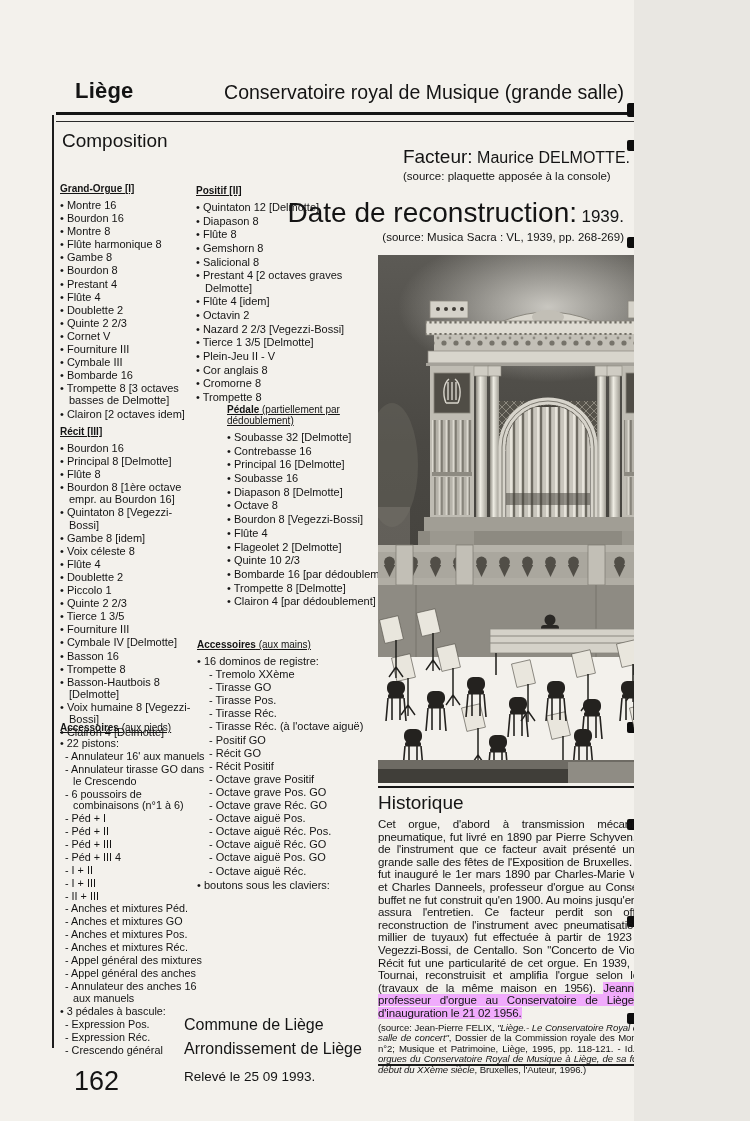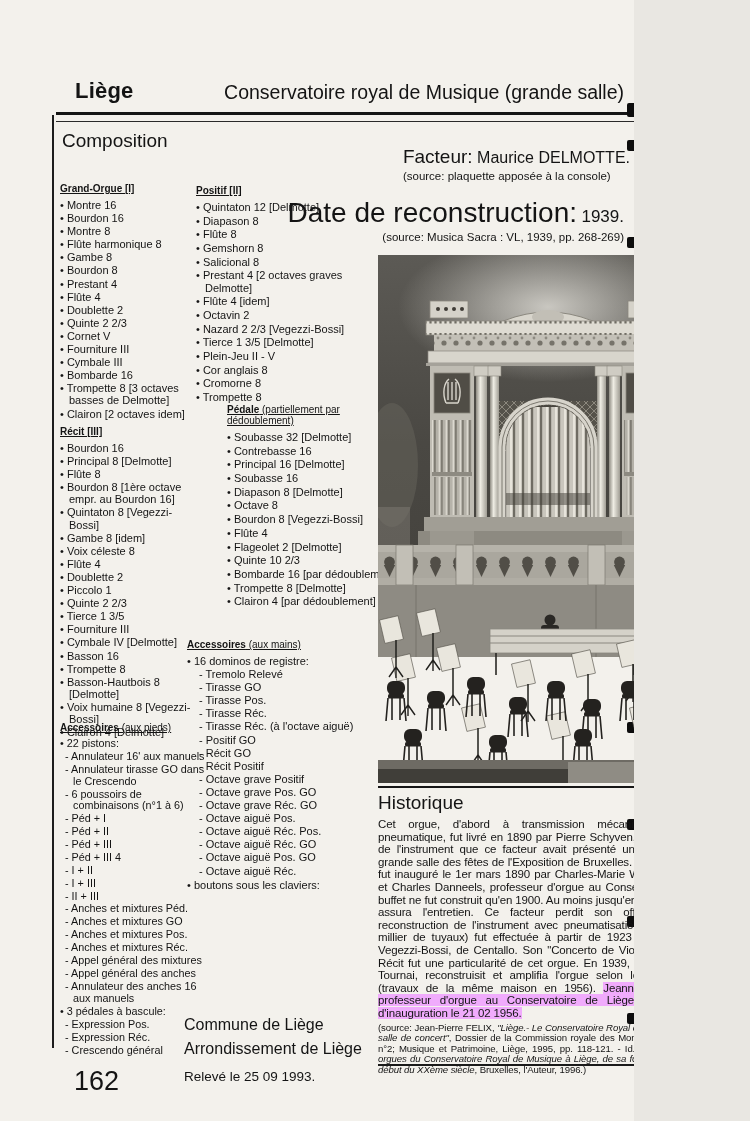--- a/index.html
+++ b/index.html
@@ -29,21 +29,21 @@
   ul.dashlist li::before{content:"- ";}
   .grp-label{padding-left:9px;text-indent:-9px;margin:2px 0 1px 0;}
   .grp-label::before{content:"• ";}
   .indented ul.dashlist{padding-left:12px;}
 
   #sec-go{left:60px;top:183px;width:138px;}
   #sec-recit{left:60px;top:426px;width:138px;}
   #sec-accp{left:60px;top:722px;width:148px;font-size:10.8px;}
   #sec-pos{left:196px;top:185px;width:178px;}
   #sec-ped{left:196px;top:404px;width:178px;margin-left:31px;}
-  #sec-accm{left:187px;top:639px;width:180px;}
+  #sec-accm{left:197px;top:639px;width:180px;}
   #sec-pos li,#sec-ped li{margin-bottom:1.6px;}
 
   
   .facteur{position:absolute;right:4px;top:146px;text-align:left;}
   .fact-label{font-size:19px;}
   .fact-value{font-size:16px;}
   .src-line{font-size:11.5px;margin-top:2px;}
   .recon{position:absolute;right:10px;top:197px;text-align:right;}
   .rec-label{font-size:28px;margin-top:40px;}
   .rec-value{font-size:17px;}
@@ -210,21 +210,21 @@
         <li>Trompette 8 [Delmotte]</li>
         <li>Clairon 4 [par dédoublement]</li>
       </ul>
   </div>
 
   <div class="sec indented" id="sec-accm">
     <p class="sec-title"><span>Accessoires</span><span class="t-rest"> (aux mains)</span></p>
     <div class="grp-label">16 dominos de registre:</div>
     <ul class="dashlist">
 
-    <li>Tremolo Relevé</li>
+    <li>Tremolo XXème</li>
         <li>Tirasse GO</li>
         <li>Tirasse Pos.</li>
         <li>Tirasse Réc.</li>
         <li>Tirasse Réc. (à l'octave aiguë)</li>
         <li>Positif GO</li>
         <li>Récit GO</li>
         <li>Récit Positif</li>
         <li>Octave grave Positif</li>
         <li>Octave grave Pos. GO</li>
         <li>Octave grave Réc. GO</li>

